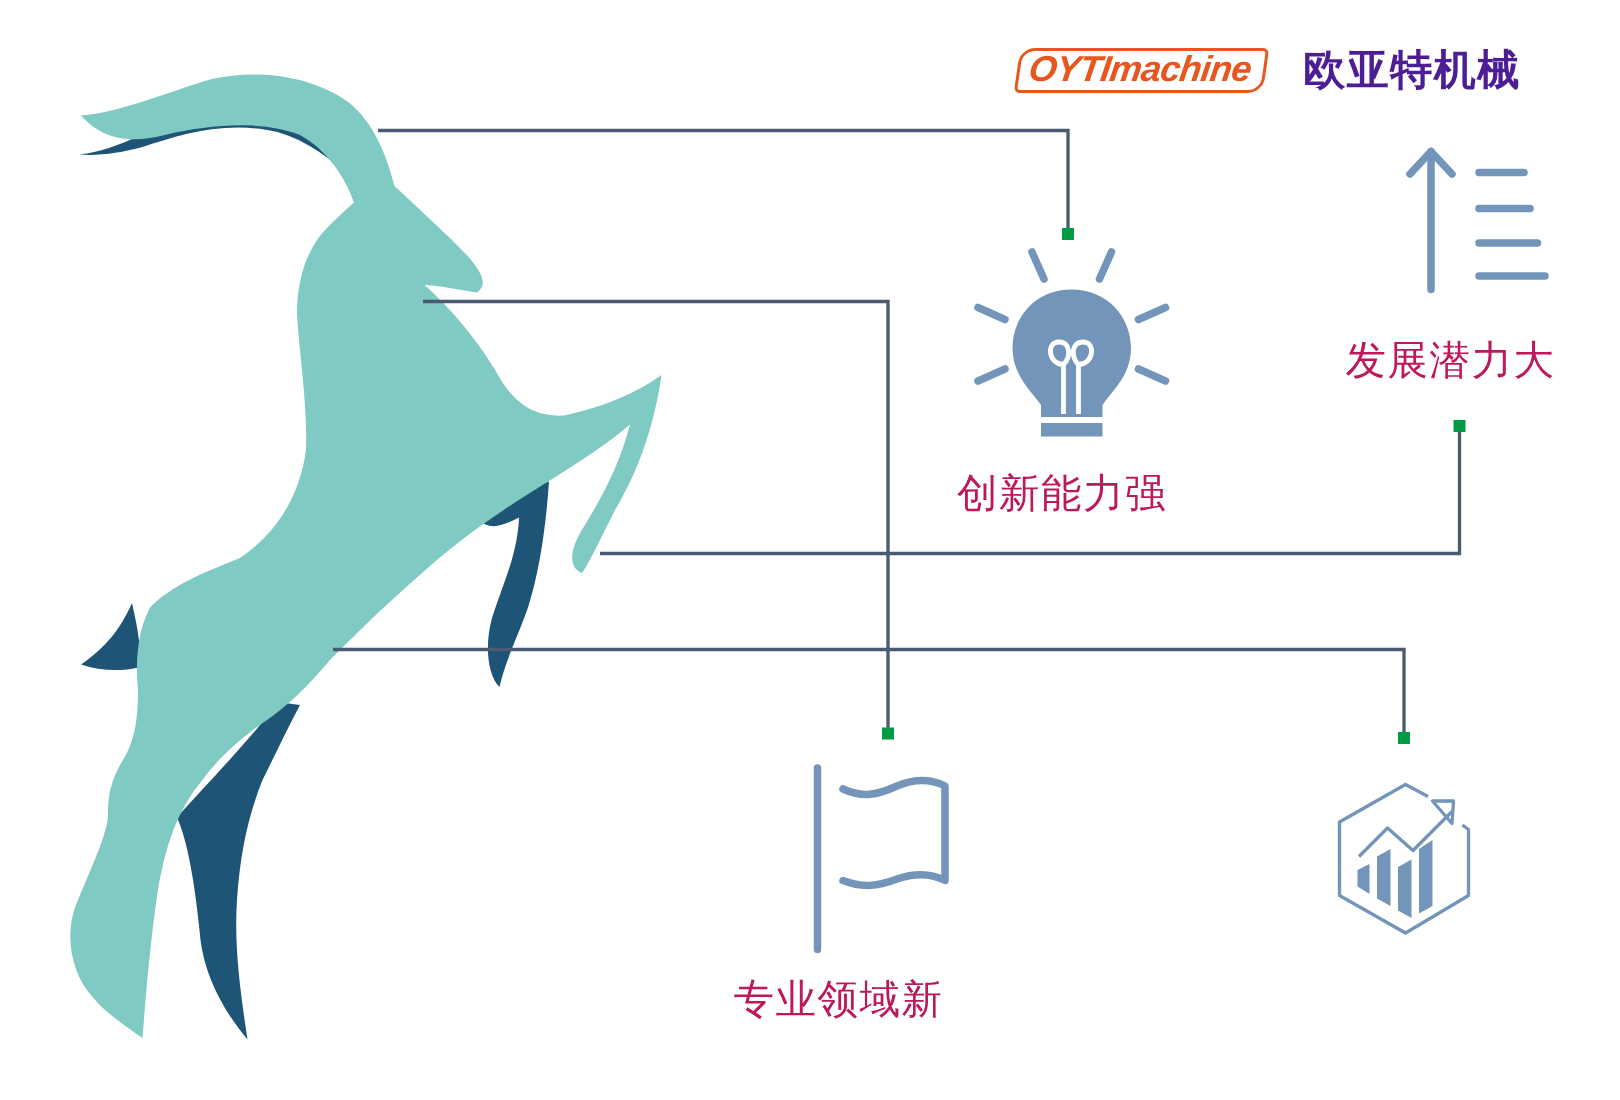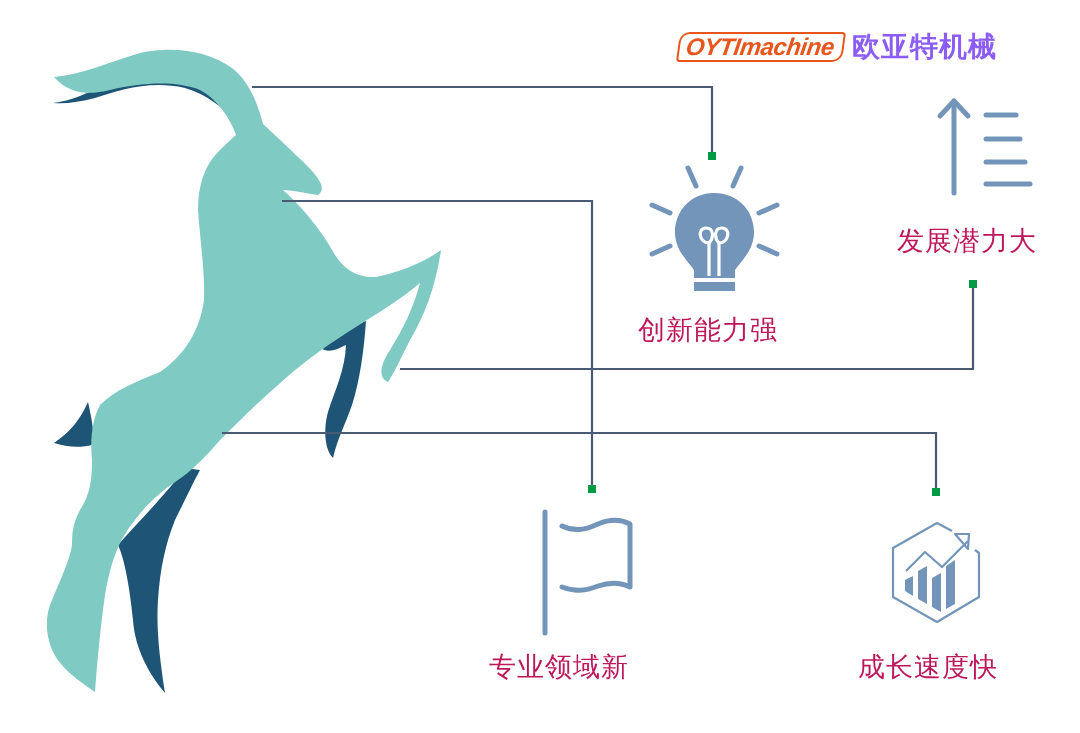--- a/index.html
+++ b/index.html
@@ -3,22 +3,22 @@
   <meta charset="utf-8">
   <style>
     html, body { margin: 0; padding: 0; background: #ffffff; }
     body { width: 1080px; height: 733px; position: relative; overflow: hidden;
            font-family: "DejaVu Sans", "Liberation Sans", sans-serif; }
     #canvas { position: absolute; left: 0; top: 0; width: 1080px; height: 733px; }
     .logo { position: absolute; left: 678px; top: 29px; height: 36px; display: flex; align-items: center; }
     .logo-en { display: inline-block; border: 2.5px solid #e8561d; border-radius: 10px 4px 10px 4px;
                color: #e8561d; font-family: "Liberation Sans", sans-serif; font-weight: bold; font-style: italic;
                font-size: 24px; line-height: 26px; padding: 0 8px 0 6px; transform: skewX(-8deg); letter-spacing: -0.5px; }
-    .logo-cn { color: #8b5cf6; font-family: "DejaVu Sans", sans-serif; font-weight: bold; font-size: 28px;
-               margin-left: 8px; letter-spacing: 1px; line-height: 36px; }
+    .logo-cn { color: #4c1d95; font-family: "DejaVu Sans", sans-serif; font-weight: bold; font-size: 28px;
+               margin-left: 25px; letter-spacing: 1px; line-height: 36px; }
     .label { position: absolute; font-family: "DejaVu Sans", "Liberation Sans", sans-serif; font-size: 27px;
              color: #be185d; letter-spacing: 1px; white-space: nowrap; line-height: 32px; }
   </style>
 </head>
 <body>
 
 <div id="canvas">
 
   <svg width="1080" height="733" viewBox="0 0 1080 733" xmlns="http://www.w3.org/2000/svg" style="position:absolute;left:0;top:0;">
 
@@ -111,15 +111,14 @@
   </svg>
 
   <div class="logo">
     <span class="logo-en">OYTImachine</span>
     <span class="logo-cn">欧亚特机械</span>
   </div>
 
   <div class="label" style="left:638px; top:314px;">创新能力强</div>
   <div class="label" style="left:897px; top:225px;">发展潜力大</div>
   <div class="label" style="left:489px; top:651px;">专业领域新</div>
-  <div class="label" style="left:858px; top:651px;">成长速度快</div>
 
 </div>
 
 </body></html>

